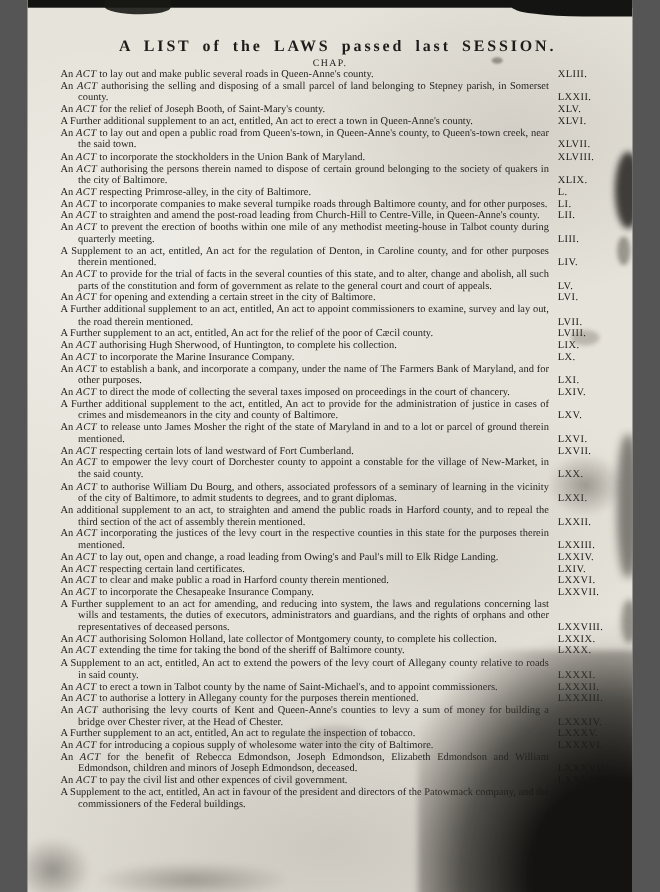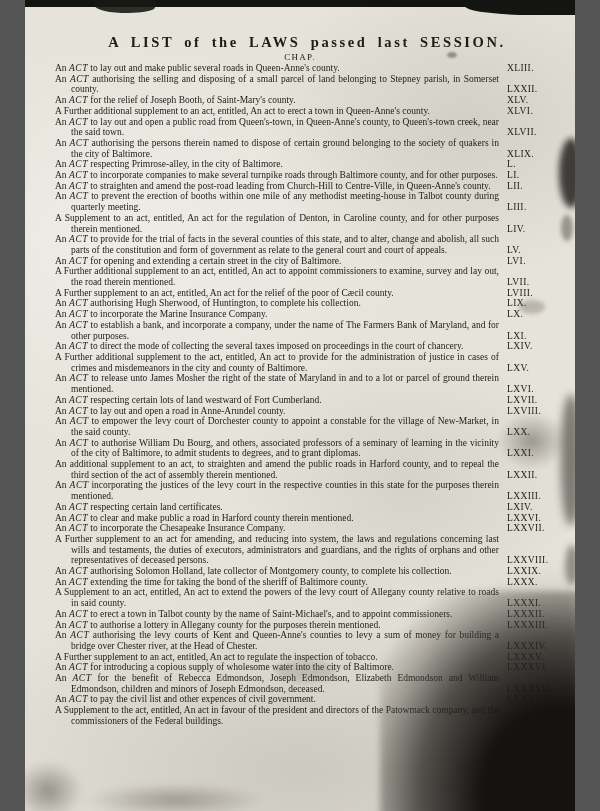--- a/index.html
+++ b/index.html
@@ -91,20 +91,24 @@
         </div>
         <div class="entry">
           <div class="entry-text">A Further additional supplement to an act, entitled, An act to erect a town in Queen-Anne's county.</div>
           <div class="entry-chap">XLVI.</div>
         </div>
         <div class="entry">
           <div class="entry-text">An <em>ACT</em> to lay out and open a public road from Queen's-town, in Queen-Anne's county, to Queen's-town creek, near the said town.</div>
           <div class="entry-chap">XLVII.</div>
         </div>
         <div class="entry">
+          <div class="entry-text">An <em>ACT</em> to incorporate the stockholders in the Union Bank of Maryland.</div>
+          <div class="entry-chap">XLVIII.</div>
+        </div>
+        <div class="entry">
           <div class="entry-text">An <em>ACT</em> authorising the persons therein named to dispose of certain ground belonging to the society of quakers in the city of Baltimore.</div>
           <div class="entry-chap">XLIX.</div>
         </div>
         <div class="entry">
           <div class="entry-text">An <em>ACT</em> respecting Primrose-alley, in the city of Baltimore.</div>
           <div class="entry-chap">L.</div>
         </div>
         <div class="entry">
           <div class="entry-text">An <em>ACT</em> to incorporate companies to make several turnpike roads through Baltimore county, and for other purposes.</div>
           <div class="entry-chap">LI.</div>
@@ -159,38 +163,38 @@
         </div>
         <div class="entry">
           <div class="entry-text">An <em>ACT</em> to release unto James Mosher the right of the state of Maryland in and to a lot or parcel of ground therein mentioned.</div>
           <div class="entry-chap">LXVI.</div>
         </div>
         <div class="entry">
           <div class="entry-text">An <em>ACT</em> respecting certain lots of land westward of Fort Cumberland.</div>
           <div class="entry-chap">LXVII.</div>
         </div>
         <div class="entry">
-          <div class="entry-text">An <em>ACT</em> to lay out and open a road in Anne-Arundel county.</div>
-          <div class="entry-chap">LXVIII.</div>
-        </div>
-        <div class="entry">
           <div class="entry-text">An <em>ACT</em> to empower the levy court of Dorchester county to appoint a constable for the village of New-Market, in the said county.</div>
           <div class="entry-chap">LXX.</div>
         </div>
         <div class="entry">
           <div class="entry-text">An <em>ACT</em> to authorise William Du Bourg, and others, associated professors of a seminary of learning in the vicinity of the city of Baltimore, to admit students to degrees, and to grant diplomas.</div>
           <div class="entry-chap">LXXI.</div>
         </div>
         <div class="entry">
           <div class="entry-text">An additional supplement to an act, to straighten and amend the public roads in Harford county, and to repeal the third section of the act of assembly therein mentioned.</div>
           <div class="entry-chap">LXXII.</div>
         </div>
         <div class="entry">
           <div class="entry-text">An <em>ACT</em> incorporating the justices of the levy court in the respective counties in this state for the purposes therein mentioned.</div>
           <div class="entry-chap">LXXIII.</div>
+        </div>
+        <div class="entry">
+          <div class="entry-text">An <em>ACT</em> to lay out, open and change, a road leading from Owing's and Paul's mill to Elk Ridge Landing.</div>
+          <div class="entry-chap">LXXIV.</div>
         </div>
         <div class="entry">
           <div class="entry-text">An <em>ACT</em> respecting certain land certificates.</div>
           <div class="entry-chap">LXIV.</div>
         </div>
         <div class="entry">
           <div class="entry-text">An <em>ACT</em> to clear and make public a road in Harford county therein mentioned.</div>
           <div class="entry-chap">LXXVI.</div>
         </div>
         <div class="entry">

